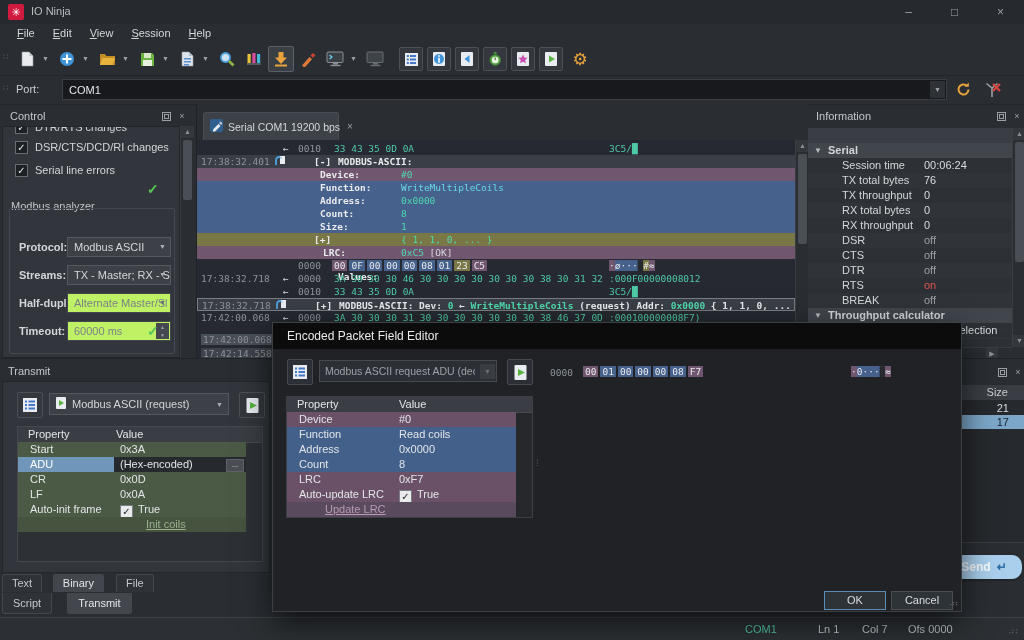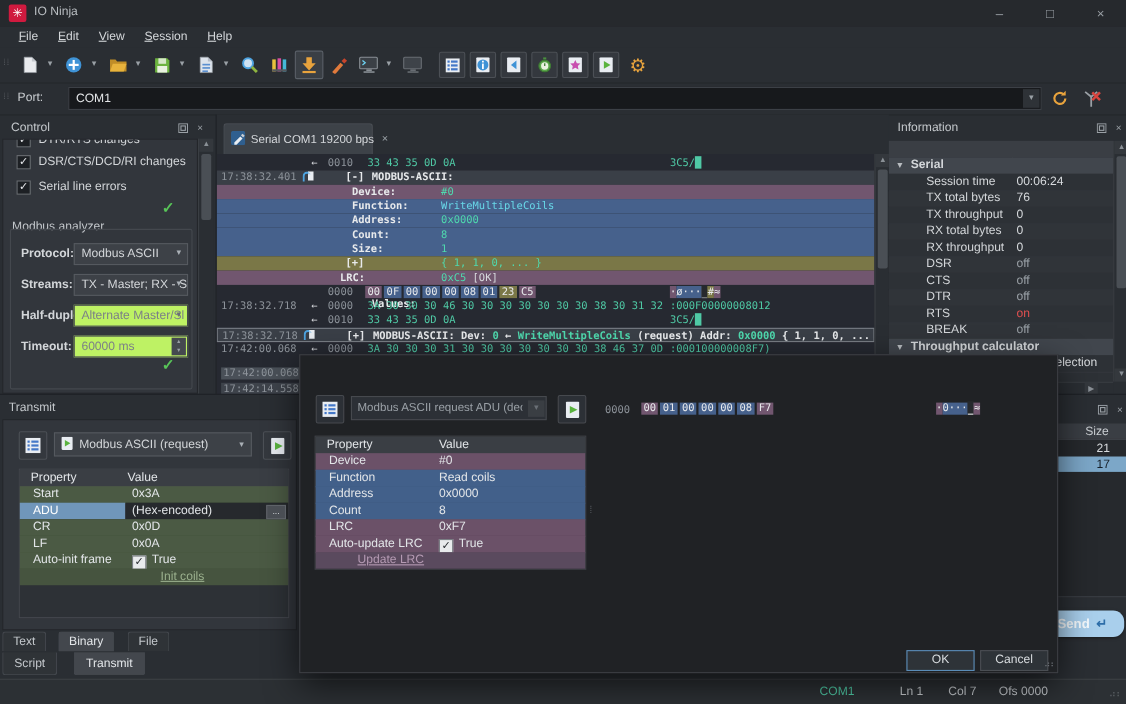--- a/index.html
+++ b/index.html
@@ -43,21 +43,21 @@
   .vs-thumb{position:absolute;left:2px;width:9px;background:#4a4f55;border-radius:2px;}
   .hscroll{position:absolute;height:11px;background:#2a2e33;border-top:1px solid #3a3e43;}
   .hs-arrow{position:absolute;top:0;width:12px;height:11px;color:#8a9096;font-size:7px;text-align:center;line-height:11px;background:#34383d;}
   .hs-thumb{position:absolute;top:2px;height:7px;background:#4a4f55;border-radius:2px;}
   
   .cb-row{position:absolute;left:12px;height:16px;display:flex;align-items:center;gap:7px;}
   .cbx{width:11px;height:11px;background:#1d2024;border:1px solid #6a6e73;color:#e8eaec;font-size:10px;line-height:11px;text-align:center;}
   .cb-label{color:#d3d6d9;}
   .ok-check{position:absolute;color:#58c558;font-size:14px;font-weight:bold;}
   .sec-label{position:absolute;left:8px;color:#c3c7cb;}
-  .fld-row{position:absolute;left:0;width:176px;height:22px;}
+  .fld-row{position:absolute;left:0;width:176px;height:22px;margin-top:16px;}
   .fld-label{position:absolute;left:16px;top:4px;color:#d3d6d9;font-weight:bold;}
   .fld-ctl{position:absolute;left:64px;top:0;width:104px;height:20px;background:#3d4147;border:1px solid #55595f;box-sizing:border-box;
            color:#d3d6d9;line-height:18px;padding-left:6px;white-space:nowrap;overflow:hidden;}
   .fld-ctl .caret{position:absolute;right:4px;top:0;color:#aab0b6;font-size:7px;line-height:18px;}
   .fld-ctl.disabled{color:#7c8187;background:#bef264;border-color:#44484e;}
   .fld-ctl.disabled .caret{color:#6a6f75;}
   .spin{position:absolute;right:1px;top:1px;width:13px;height:16px;background:#45494f;color:#9aa0a6;font-size:5px;text-align:center;line-height:8px;}
   
   .logwrap{position:absolute;left:196px;top:104px;width:612px;height:258px;background:#2a2e33;border-left:1px solid #1f2226;box-sizing:border-box;}
   .tab{position:absolute;left:6px;top:8px;width:136px;height:28px;background:#3d4248;border:1px solid #4a4e54;border-bottom:none;
@@ -98,21 +98,21 @@
   .ir-prop{position:absolute;left:34px;color:#d3d6d9;}
   .ir-val{position:absolute;left:116px;color:#d8dbde;}
   .ir-val.dim{color:#9aa0a6;} .ir-val.on{color:#e05050;}
   
   .tx-toolbtn{position:absolute;width:24px;height:24px;background:#34383e;border:1px solid #4c5056;border-radius:2px;
               display:flex;align-items:center;justify-content:center;}
   .tx-combo{position:absolute;height:22px;background:#3d4147;border:1px solid #55595f;box-sizing:border-box;display:flex;align-items:center;gap:5px;padding-left:5px;color:#d3d6d9;}
   .tx-combo .caret{margin-left:auto;margin-right:5px;color:#aab0b6;font-size:7px;}
   .ptable{position:absolute;border:1px solid #44484e;background:#2d3136;}
   .pt-hdr{position:absolute;left:0;top:0;right:0;height:15px;background:#3a3e44;line-height:15px;color:#c9cdd1;border-bottom:1px solid #45494f;}
-  .pt-row{position:absolute;left:0;right:0;height:15px;line-height:15px;padding-left:20px;}
+  .pt-row{position:absolute;left:0;right:16px;height:15px;line-height:15px;padding-left:20px;}
   .pt-prop{position:absolute;left:12px;color:#e2e5e8;}
   .pt-val{position:absolute;color:#e2e5e8;}
   .tone-green{background:#4b5a44;border-bottom:1px solid #41503b;}
   .tone-greenlink{background:#46543f;}
   .tone-purple{background:#6b5168;border-bottom:1px solid #5e475c;}
   .tone-blue{background:#42608a;border-bottom:1px solid #3a557b;}
   .tone-purplelink{background:#5a4a5e;}
   .sel-prop{background:#7096ba;color:#fff;}
   .val-dark{background:#26292d;}
   .dots-btn{position:absolute;right:2px;top:2px;width:16px;height:11px;background:#4a4e54;border:1px solid #5e6268;color:#d3d6d9;
@@ -395,21 +395,21 @@
               <path d="M1 10V5a3 3 0 0 1 3-3h2" fill="none" stroke="#4da3e0" stroke-width="1.8"></path>
               <path d="M5 1h5v8H5z" fill="#e9edf2"></path>
               <path d="M5 1l2.5 2.5H5z" fill="#9fc8e8"></path>
             </svg></span><span class="lc lc-tog">[-]</span><span class="lc lc-name" style="left: 141px;">MODBUS-ASCII:</span></div>
         <div class="log-row bg-purple" style="top: 28px;"><span class="lc lc-name" style="left: 123px;">Device:</span><span class="lc lc-val">#0</span></div>
         <div class="log-row bg-blue" style="top: 41px;"><span class="lc lc-name" style="left: 123px;">Function:</span><span class="lc lc-val cyan">WriteMultipleCoils</span></div>
         <div class="log-row bg-blue" style="top: 54px;"><span class="lc lc-name" style="left: 123px;">Address:</span><span class="lc lc-val">0x0000</span></div>
         <div class="log-row bg-blue" style="top: 67px;"><span class="lc lc-name" style="left: 123px;">Count:</span><span class="lc lc-val">8</span></div>
         <div class="log-row bg-blue" style="top: 80px;"><span class="lc lc-name" style="left: 123px;">Size:</span><span class="lc lc-val">1</span></div>
         <div class="log-row bg-olive" style="top: 93px;"><span class="lc lc-tog">[+]</span><span class="lc lc-name" style="left: 141px; margin-top: 37px;">Values:</span><span class="lc lc-val">{ 1, 1, 0, ... }</span></div>
-        <div class="log-row bg-purple" style="top: 106px;"><span class="lc lc-name" style="left: 112px; text-align: center;">LRC:</span><span class="lc lc-val">0xC5<span class="lc-suffix"> [OK]</span></span></div>
+        <div class="log-row bg-purple" style="top: 106px;"><span class="lc lc-name" style="left: 126px; text-align: center;">LRC:</span><span class="lc lc-val">0xC5<span class="lc-suffix"> [OK]</span></span></div>
         <div class="log-row" style="top: 119px;"><span class="lc lc-off">0000</span><span class="lc " style="left: 135px;"><span class="b b-purple">00</span><span class="b b-blue">0F</span><span class="b b-blue">00</span><span class="b b-blue">00</span><span class="b b-blue">00</span><span class="b b-blue">08</span><span class="b b-blue">01</span><span class="b b-olive">23</span><span class="b b-purple">C5</span></span><span class="lc " style="left: 412px;"><span class="a-purple">·</span><span class="a-blue">ø···</span><span class="a-cursor">█</span><span class="a-olive">#</span><span class="a-purple">≈</span></span></div>
         <div class="log-row" style="top: 132px;"><span class="lc lc-ts">17:38:32.718</span><span class="lc lc-arrow">←</span><span class="lc lc-off">0000</span><span class="lc lc-bytes">3A 30 30 30 46 30 30 30 30 30 30 30 38 30 31 32</span><span class="lc lc-ascii">:000F00000008012</span></div>
         <div class="log-row" style="top: 145px;"><span class="lc lc-arrow">←</span><span class="lc lc-off">0010</span><span class="lc lc-bytes">33 43 35 0D 0A</span><span class="lc lc-ascii">3C5/█</span></div>
         <div class="log-row collapsed-row" style="top: 158px;"><span class="lc lc-ts">17:38:32.718</span><span class="lc " style="left: 78px;"><svg width="11" height="11">
               <path d="M1 10V5a3 3 0 0 1 3-3h2" fill="none" stroke="#4da3e0" stroke-width="1.8"></path>
               <path d="M5 1h5v8H5z" fill="#e9edf2"></path>
               <path d="M5 1l2.5 2.5H5z" fill="#9fc8e8"></path>
             </svg></span><span class="lc lc-tog">[+]</span><span class="lc lc-name" style="left: 141px;">MODBUS-ASCII: <span class="seg-w">Dev: </span><span class="seg-t">0</span><span class="seg-w"> ← </span><span class="seg-t">WriteMultipleCoils</span><span class="seg-w"> (request) </span><span class="seg-w">Addr: </span><span class="seg-t">0x0000</span><span class="seg-w"> { 1, 1, 0, ... }</span></span></div>
         <div class="log-row" style="top: 171px;"><span class="lc lc-ts">17:42:00.068</span><span class="lc lc-arrow">←</span><span class="lc lc-off">0000</span><span class="lc lc-bytes">3A 30 30 30 31 30 30 30 30 30 30 30 38 46 37 0D</span><span class="lc lc-ascii">:000100000008F7)</span></div>
         <div class="log-row" style="top: 193px;"><span class="lc lc-ts"><span class="ts-box sel">17:42:00.068</span></span></div>
@@ -600,20 +600,23 @@
 
   <div class="statusbar">
     <div class="sb-item sb-port" style="left:745px;">COM1</div>
     <div class="sb-item" style="left:818px;">Ln 1</div>
     <div class="sb-item" style="left:862px;">Col 7</div>
     <div class="sb-item" style="left:908px;">Ofs 0000</div>
     <div class="sb-item dotgrip" style="left:1008px;top:8px;">⠴⠆</div>
   </div>
 
   <div class="dialog">
+    <div class="dlg-title">
+      <span style="margin-left:14px;">Encoded Packet Field Editor</span>
+    </div>
     <div class="tx-toolbtn" style="left:14px;top:36px;background:#2c3036;border-color:#46494e;">
       <svg width="14" height="14">
           <rect width="14" height="14" fill="#e9edf2"></rect>
           <rect x="2" y="2.5" width="2" height="2" fill="#4478c8"></rect>
           <rect x="5.5" y="2.5" width="6.5" height="2" fill="#4478c8"></rect>
           <rect x="2" y="6" width="2" height="2" fill="#4478c8"></rect>
           <rect x="5.5" y="6" width="6.5" height="2" fill="#4478c8"></rect>
           <rect x="2" y="9.5" width="2" height="2" fill="#4478c8"></rect>
           <rect x="5.5" y="9.5" width="6.5" height="2" fill="#4478c8"></rect>
         </svg>

